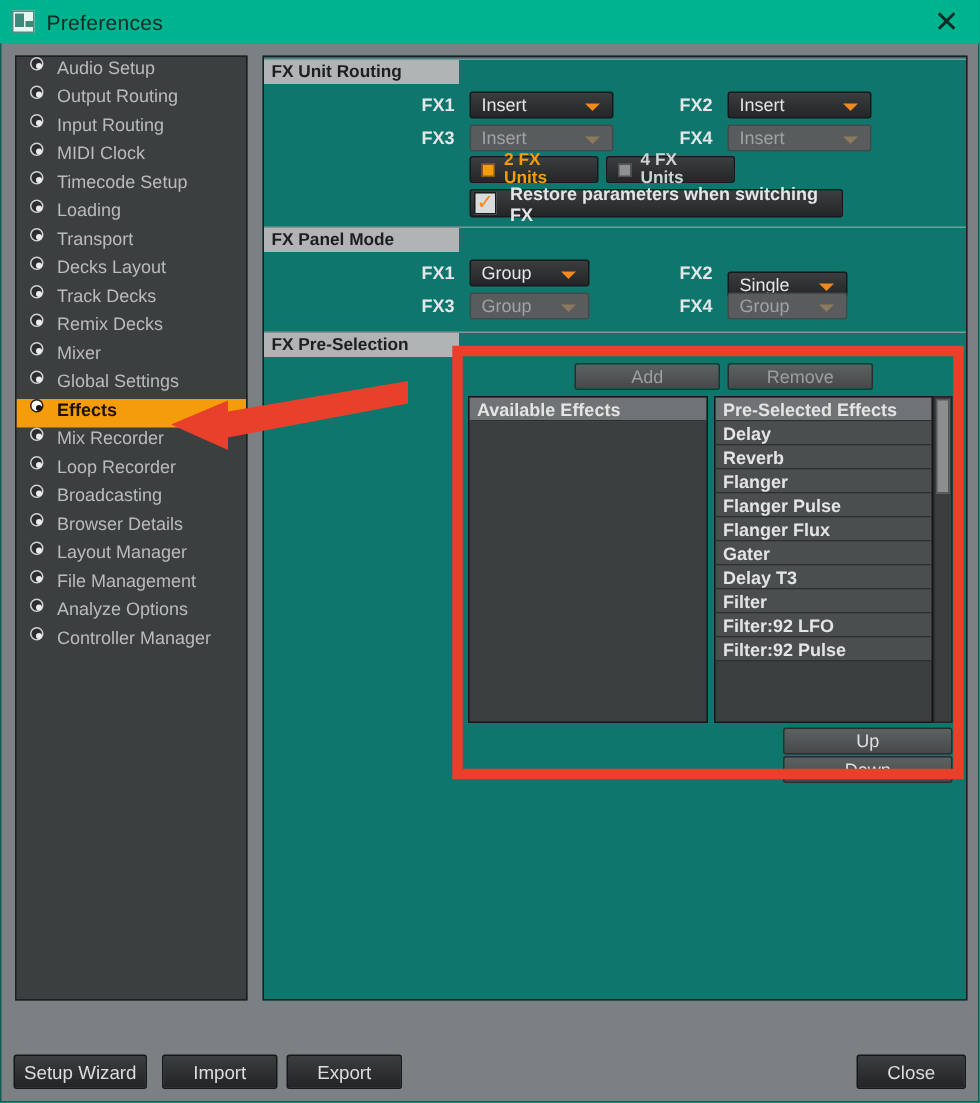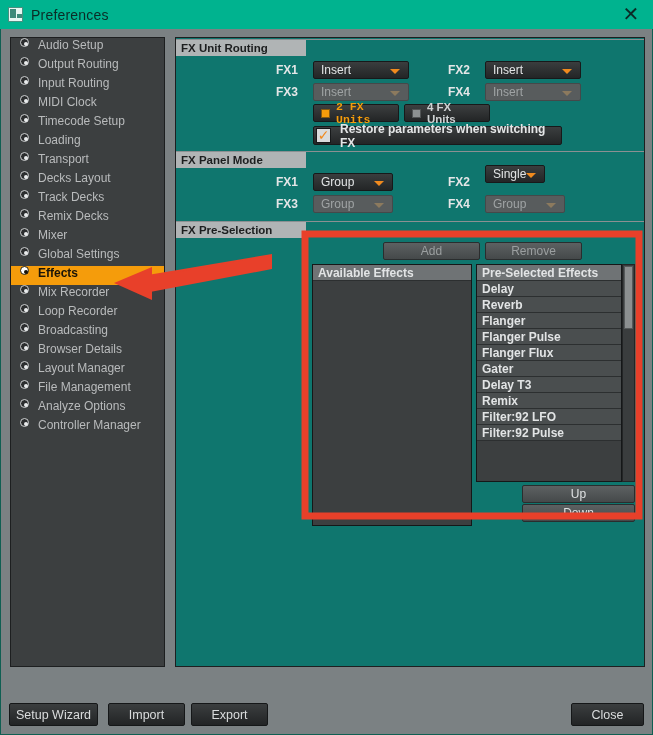--- a/index.html
+++ b/index.html
@@ -96,21 +96,21 @@
     background: #b0b4b5; color: #1c1e1f;
     font-size: 11.5px; font-weight: bold;
     display: flex; align-items: center; padding-left: 5px;
   }
   .hairline {
     position: absolute; left: 0; width: 468px; height: 1px;
     background: #8b9092;
   }
   .fxlabel {
     position: absolute; color: #e4e6e7; font-size: 12px; font-weight: bold;
-    text-align: left; width: 32px;
+    text-align: center; width: 32px;
   }
   .dd {
     position: absolute; width: 96px; height: 18px;
     background: linear-gradient(#3a3d3e, #232526);
     border: 1px solid #17191a;
     border-radius: 2px;
     color: #e2e4e5; font-size: 12px;
     display: flex; align-items: center; padding-left: 7px;
     cursor: pointer;
   }
@@ -130,21 +130,21 @@
     background: linear-gradient(#3c3f40, #232526);
     border: 1px solid #17191a; border-radius: 2px;
     display: flex; align-items: center; padding: 0 7px;
     font-size: 11.5px; font-weight: bold; color: #cfd2d3;
     cursor: pointer;
   }
   .seg .box {
     width: 9px; height: 9px; margin-right: 6px; flex: 0 0 auto;
     background: #8d9192; border: 1px solid #15171880;
   }
-  .seg.on { color: #f59c0b; font-family: Liberation Mono, monospace; }
+  .seg.on { color: #f59c0b; }
   .seg.on .box { background: #f59c0b; }
   .chk {
     position: absolute; height: 19px;
     background: linear-gradient(#3c3f40, #232526);
     border: 1px solid #17191a; border-radius: 2px;
     display: flex; align-items: center;
     font-size: 12px; font-weight: bold; color: #e4e6e7;
     cursor: pointer;
   }
   .chk .tick {
@@ -343,55 +343,55 @@
 
       <div class="hairline" style="top:113px"></div>
       <div class="section-hdr" style="top:114px">FX Panel Mode</div>
 
       <div class="fxlabel" style="left:100px; top:137px">FX1</div>
       <div class="dd" style="left:137px; top:135px; width:80px">
         <span>Group</span>
         <span class="arr"></span>
       </div>
       <div class="fxlabel" style="left:272px; top:137px">FX2</div>
-      <div class="dd" style="left:309px; top:127px; width:60px">
+      <div class="dd" style="left:309px; top:143px; width:80px">
         <span>Single</span>
         <span class="arr"></span>
       </div>
       <div class="fxlabel" style="left:100px; top:159px">FX3</div>
       <div class="dd dim" style="left:137px; top:157px; width:80px">
         <span>Group</span>
         <span class="arr"></span>
       </div>
       <div class="fxlabel" style="left:272px; top:159px">FX4</div>
       <div class="dd dim" style="left:309px; top:157px; width:80px">
         <span>Group</span>
         <span class="arr"></span>
       </div>
 
       <div class="hairline" style="top:183px"></div>
       <div class="section-hdr" style="top:184px">FX Pre-Selection</div>
 
       <div class="btn" style="left:207px; top:204px; width:97px">Add</div>
       <div class="btn" style="left:309px; top:204px; width:97px">Remove</div>
 
-      <div class="listbox" style="left:136px; top:226px; width:160px; height:262px" id="available-list">
+      <div class="listbox" style="left:136px; top:226px; width:160px; height:218px" id="available-list">
           <div class="lrow hdr">Available Effects</div>
         </div>
 
       <div class="listbox" style="left:300px; top:226px; width:146px; height:218px" id="preselected-list">
           <div class="lrow hdr">Pre-Selected Effects</div>
           <div class="lrow">Delay</div>
           <div class="lrow">Reverb</div>
           <div class="lrow">Flanger</div>
           <div class="lrow">Flanger Pulse</div>
           <div class="lrow">Flanger Flux</div>
           <div class="lrow">Gater</div>
           <div class="lrow">Delay T3</div>
-          <div class="lrow">Remix</div>
+          <div class="lrow">Filter</div>
           <div class="lrow">Filter:92 LFO</div>
           <div class="lrow">Filter:92 Pulse</div>
         </div>
       <div class="scroll-track" style="left:446px; top:226px; width:13px; height:218px">
         <div class="scroll-thumb" style="height:63px"></div>
       </div>
 
       <div class="btn enabled" style="left:346px; top:447px; width:113px">Up</div>
       <div class="btn enabled" style="left:346px; top:466px; width:113px">Down</div>
     </div>

